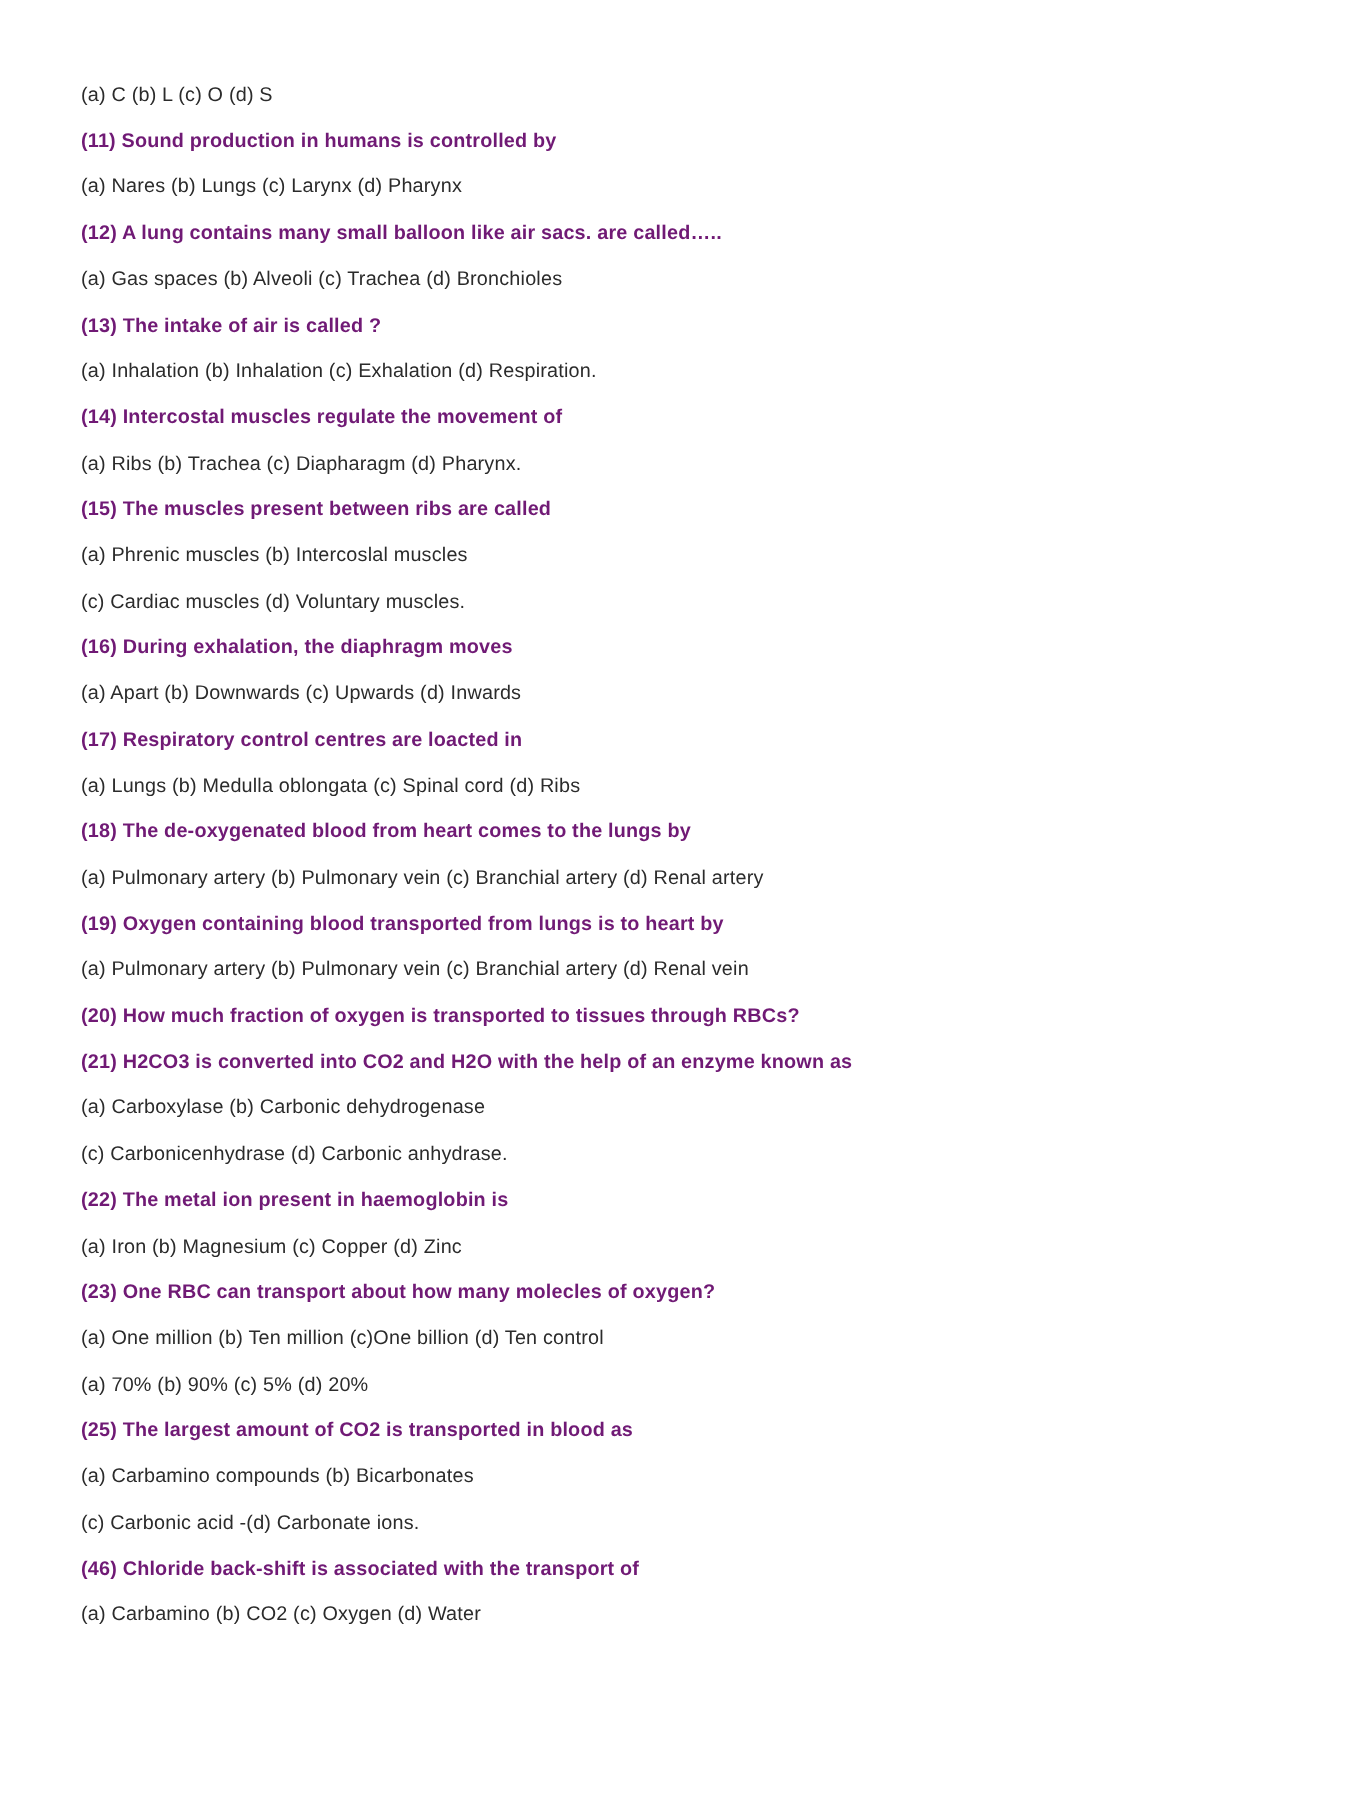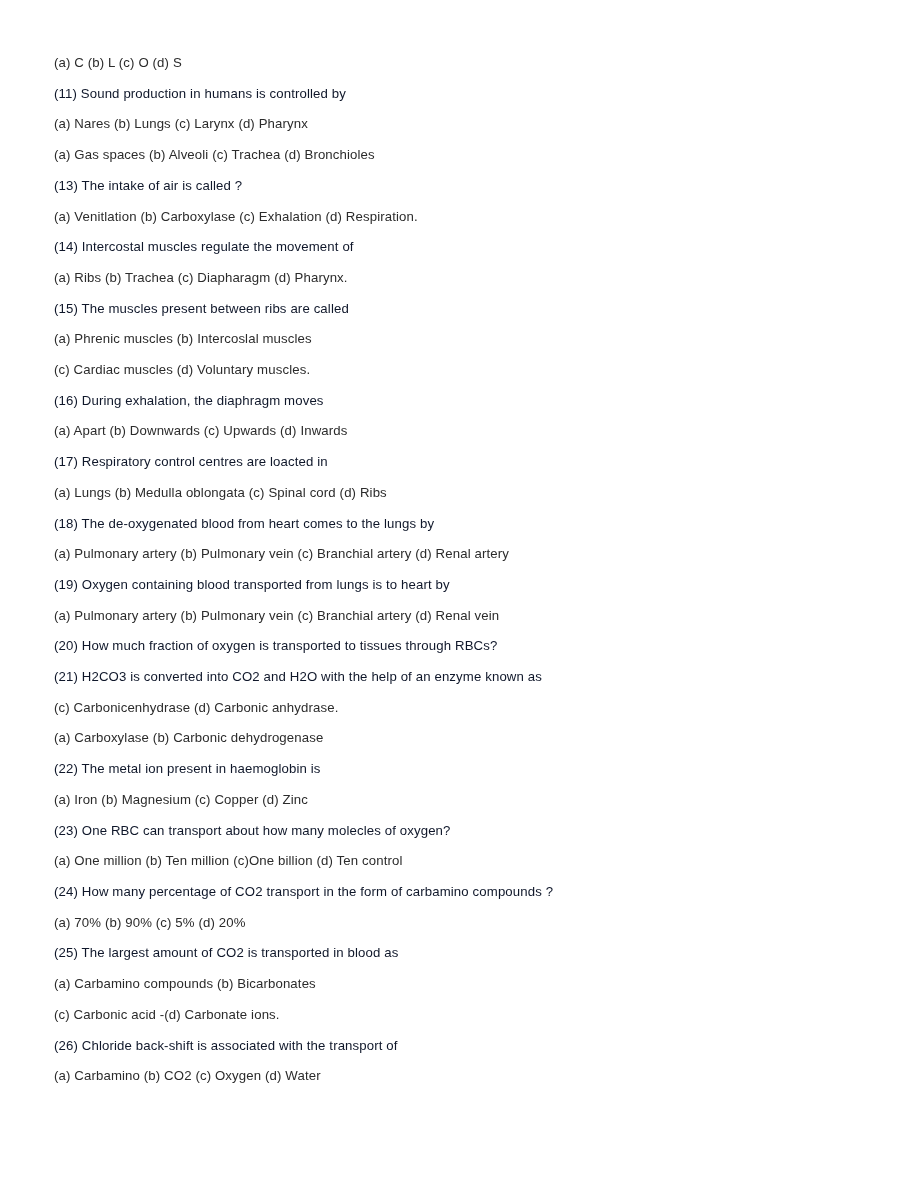--- a/index.html
+++ b/index.html
@@ -29,59 +29,60 @@
   }
   .line {
     display: block;
     font-size: 13.2px;
     line-height: 30.7px;
     letter-spacing: 0.01em;
     white-space: pre-wrap;
     color: #2b2b2b;
   }
   .line.question {
-    color: #0f172a;
+    color: #701a75;
+    font-weight: bold;
   }
   .line.options {
     color: #2b2b2b;
   }
 </style>
 </head>
 <body>
 
 <div class="page">
   <div class="doc-body">
       <div class="line options">(a) C (b) L (c) O (d) S</div>
       <div class="line question">(11) Sound production in humans is controlled by</div>
       <div class="line options">(a) Nares (b) Lungs (c) Larynx (d) Pharynx</div>
+      <div class="line question">(12) A lung contains many small balloon like air sacs. are called…..</div>
       <div class="line options">(a) Gas spaces (b) Alveoli (c) Trachea (d) Bronchioles</div>
       <div class="line question">(13) The intake of air is called ?</div>
-      <div class="line options">(a) Venitlation (b) Carboxylase (c) Exhalation (d) Respiration.</div>
+      <div class="line options">(a) Inhalation (b) Inhalation (c) Exhalation (d) Respiration.</div>
       <div class="line question">(14) Intercostal muscles regulate the movement of</div>
       <div class="line options">(a) Ribs (b) Trachea (c) Diapharagm (d) Pharynx.</div>
       <div class="line question">(15) The muscles present between ribs are called</div>
       <div class="line options">(a) Phrenic muscles (b) Intercoslal muscles</div>
       <div class="line options">(c) Cardiac muscles (d) Voluntary muscles.</div>
       <div class="line question">(16) During exhalation, the diaphragm moves</div>
       <div class="line options">(a) Apart (b) Downwards (c) Upwards (d) Inwards</div>
       <div class="line question">(17) Respiratory control centres are loacted in</div>
       <div class="line options">(a) Lungs (b) Medulla oblongata (c) Spinal cord (d) Ribs</div>
       <div class="line question">(18) The de-oxygenated blood from heart comes to the lungs by</div>
       <div class="line options">(a) Pulmonary artery (b) Pulmonary vein (c) Branchial artery (d) Renal artery</div>
       <div class="line question">(19) Oxygen containing blood transported from lungs is to heart by</div>
       <div class="line options">(a) Pulmonary artery (b) Pulmonary vein (c) Branchial artery (d) Renal vein</div>
       <div class="line question">(20) How much fraction of oxygen is transported to tissues through RBCs?</div>
       <div class="line question">(21) H2CO3 is converted into CO2 and H2O with the help of an enzyme known as</div>
+      <div class="line options">(a) Carboxylase (b) Carbonic dehydrogenase</div>
       <div class="line options">(c) Carbonicenhydrase (d) Carbonic anhydrase.</div>
-      <div class="line options">(a) Carboxylase (b) Carbonic dehydrogenase</div>
       <div class="line question">(22) The metal ion present in haemoglobin is</div>
       <div class="line options">(a) Iron (b) Magnesium (c) Copper (d) Zinc</div>
       <div class="line question">(23) One RBC can transport about how many molecles of oxygen?</div>
       <div class="line options">(a) One million (b) Ten million (c)One billion (d) Ten control</div>
-      <div class="line question">(24) How many percentage of CO2 transport in the form of carbamino compounds ?</div>
       <div class="line options">(a) 70% (b) 90% (c) 5% (d) 20%</div>
       <div class="line question">(25) The largest amount of CO2 is transported in blood as</div>
       <div class="line options">(a) Carbamino compounds (b) Bicarbonates</div>
       <div class="line options">(c) Carbonic acid -(d) Carbonate ions.</div>
-      <div class="line question">(26) Chloride back-shift is associated with the transport of</div>
+      <div class="line question">(46) Chloride back-shift is associated with the transport of</div>
       <div class="line options">(a) Carbamino (b) CO2 (c) Oxygen (d) Water</div>
     </div>
 </div>
 
 </body></html>

